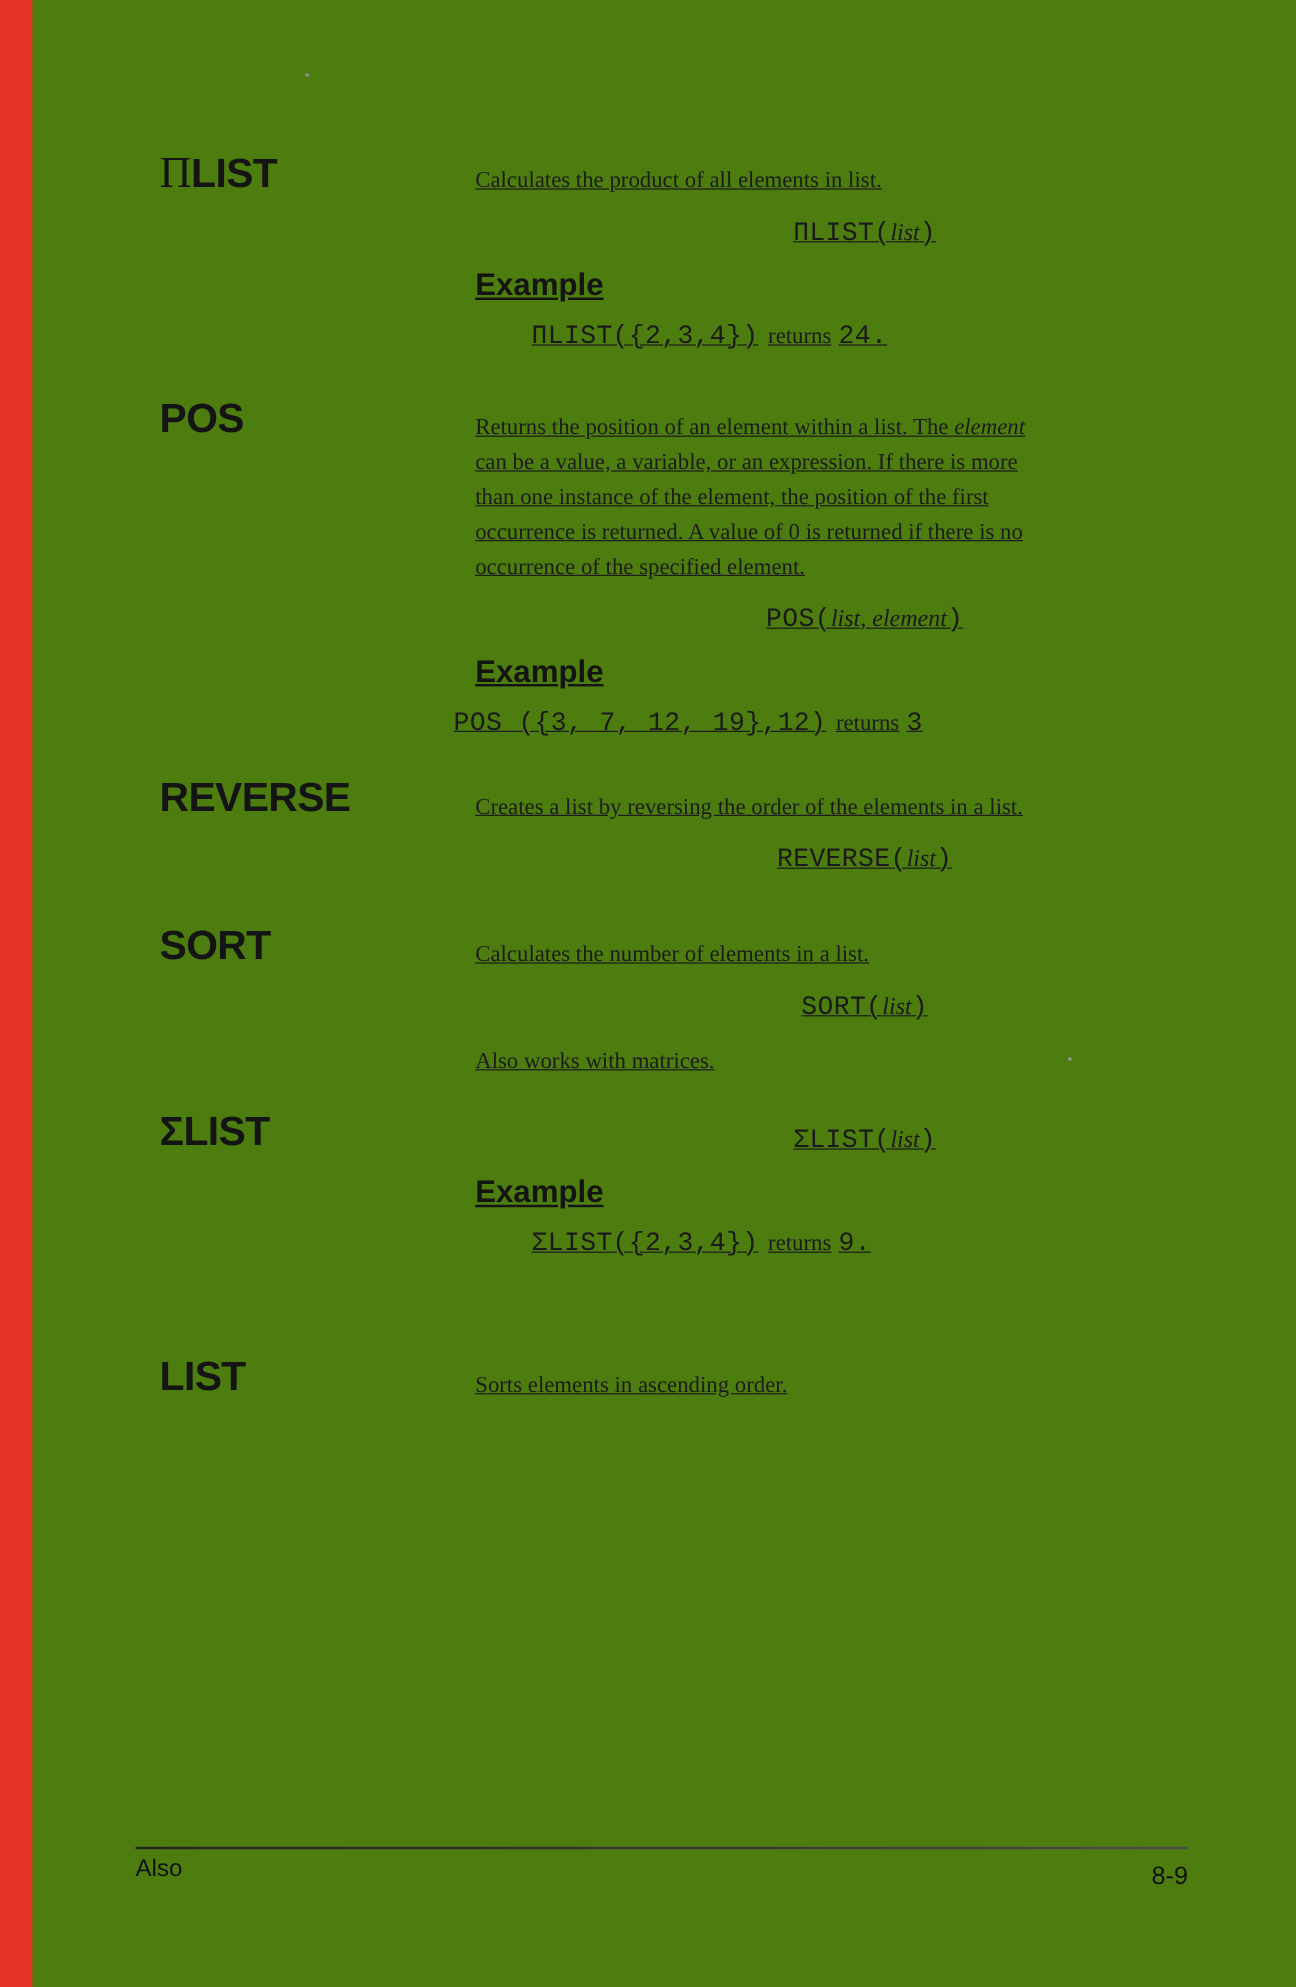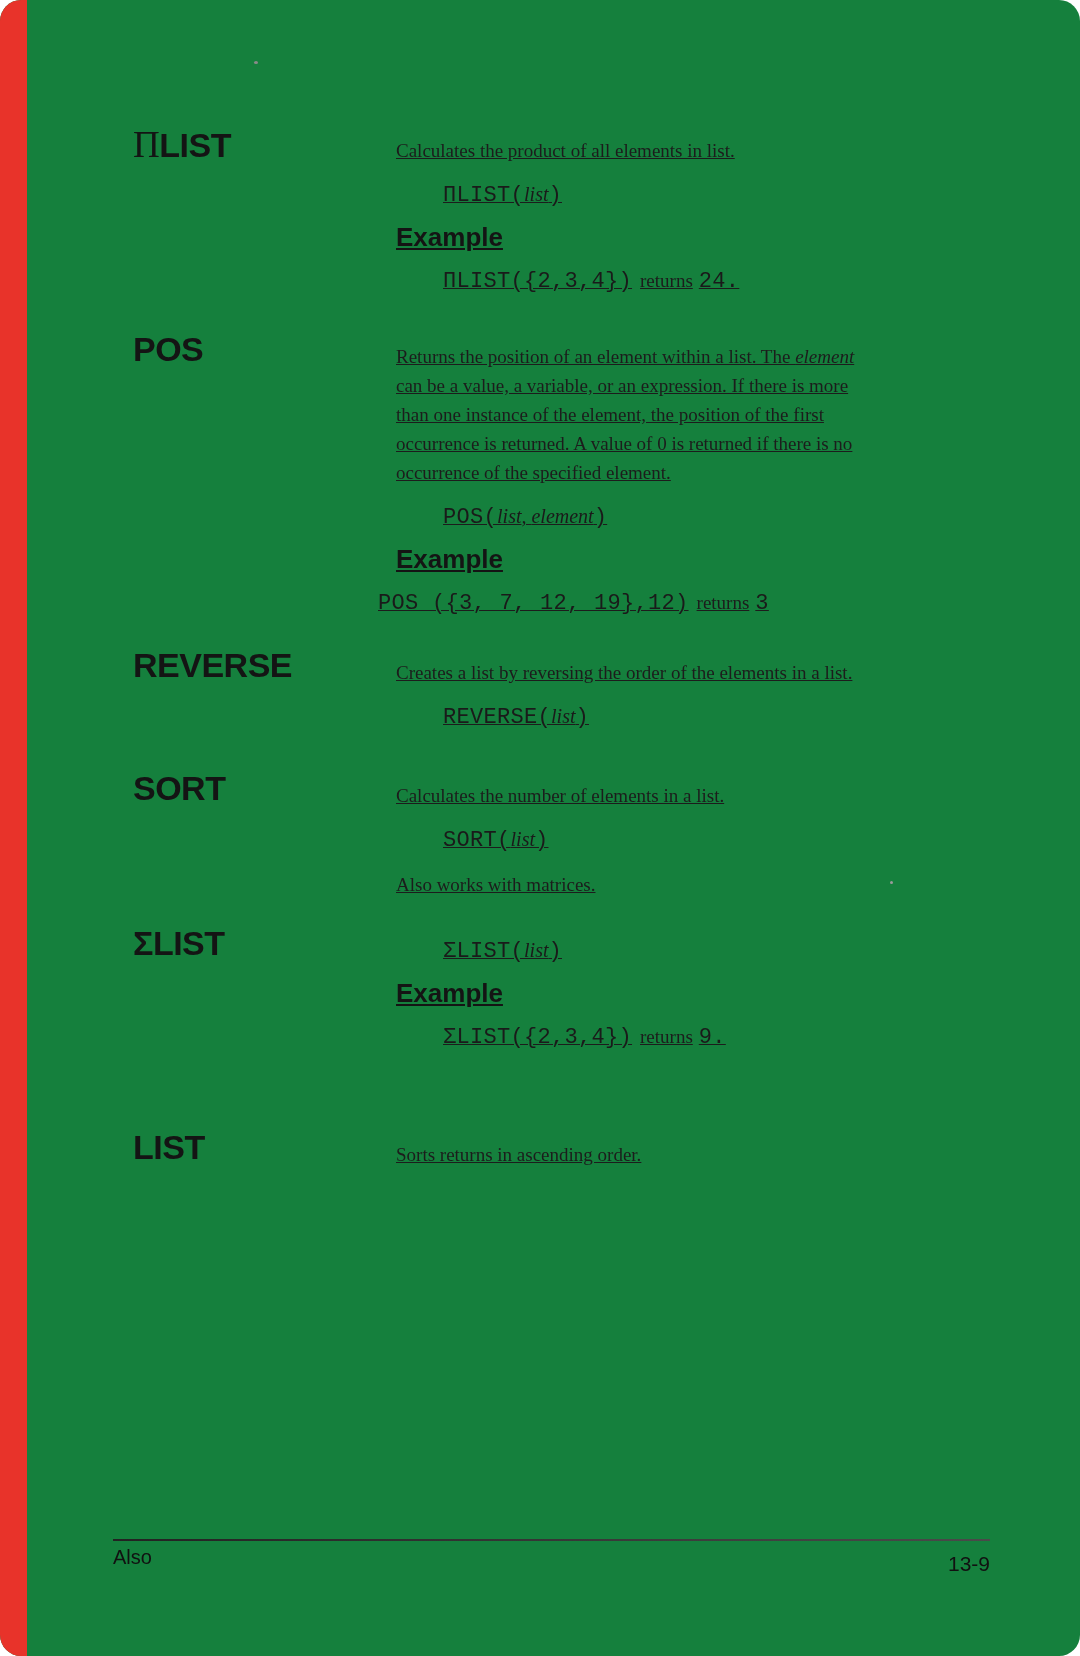--- a/index.html
+++ b/index.html
@@ -22,21 +22,21 @@
   }
   .sec-heading .sym-bold { font-size:34px; }
   .sec-body { position:absolute; left:396px; top:0; width:620px; }
   .blk { margin:0;text-decoration:underline; }
   .blk + .blk { margin-top:15px; }
   .body-text {
     font-size:19px; line-height:29px; color:#1c1c1c;
   }
   .oneline { white-space:nowrap; }
   .syntax {
-    line-height:29px; white-space:nowrap; margin-left:47px;
+    line-height:29px; white-space:nowrap; margin-left:29px;text-align:center;
   }
   .mono {
     font-family:"Liberation Mono","DejaVu Sans Mono", monospace;
     font-size:22px; letter-spacing:0.3px; color:#1a1a1a;
   }
   .arg {
     font-family:"Liberation Serif", serif; font-style:italic;
     font-size:20px; color:#1a1a1a;
   }
   .sep { font-family:"Liberation Serif", serif; font-size:20px; }
@@ -65,21 +65,21 @@
     line-height:1.2; font-family:"Liberation Sans", sans-serif;
     font-size:21px; color:#111;
   }
   .speck { position:absolute; border-radius:50%; }
   .speck1 { left:254px; top:61px; width:4px; height:3px; background:#8a8a8a; }
   .speck2 { left:890px; top:881px; width:3px; height:3px; background:#9a9a9a; }
 </style>
 </head>
 <body>
 
-<div class="page" style="background: #15803d; border-radius: 21px;">
+<div class="page" style="background: #4d7c0f;">
 
   <div class="edge-stripe" style="background: rgb(232, 51, 42);"></div>
 
   <span class="speck speck1"></span>
   <span class="speck speck2"></span>
 
   <div class="section" style="top:136px">
     <div class="sec-heading"><span class="sym-serif">Π</span><span>LIST</span></div>
     <div class="sec-body">
       <div class="blk body-text oneline">Calculates the product of all elements in list.</div>
@@ -121,21 +121,21 @@
     <div class="sec-body">
       <div class="blk syntax"><span class="mono">ΣLIST(</span><span class="arg">list</span><span class="mono">)</span></div>
       <div class="blk example-label">Example</div>
       <div class="blk ex-line"><span class="mono">ΣLIST({2,3,4})</span><span class="ex-mid">returns</span><span class="mono">9.</span></div>
     </div>
   </div>
 
   <div class="section" style="top:1140px">
     <div class="sec-heading"><span>LIST</span></div>
     <div class="sec-body">
-      <div class="blk body-text oneline">Sorts returns in ascending order.</div>
+      <div class="blk body-text oneline">Sorts elements in ascending order.</div>
     </div>
   </div>
 
   <div class="footer-rule"></div>
   <div class="footer-label">Also</div>
-  <div class="footer-page">13-9</div>
+  <div class="footer-page">8-9</div>
 
 </div>
 
 </body></html>

